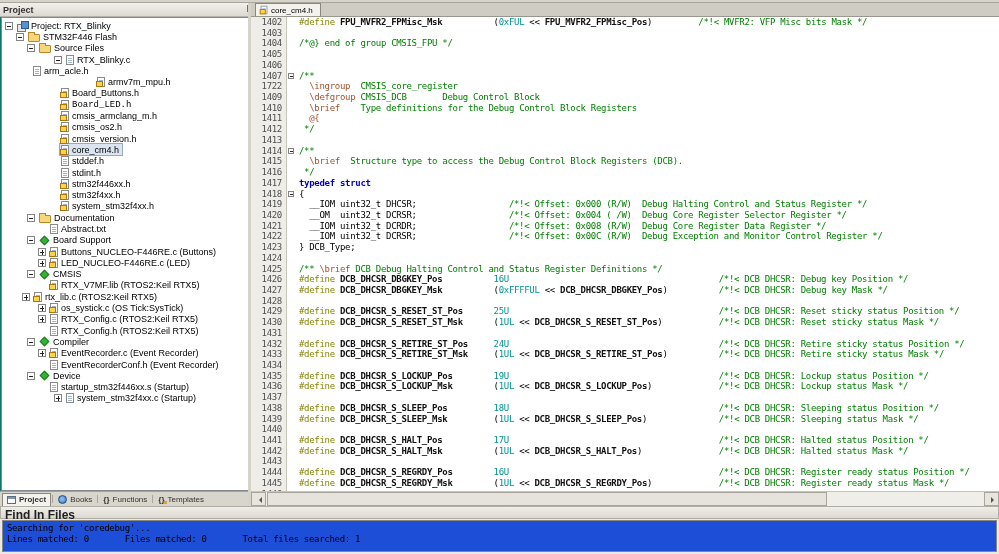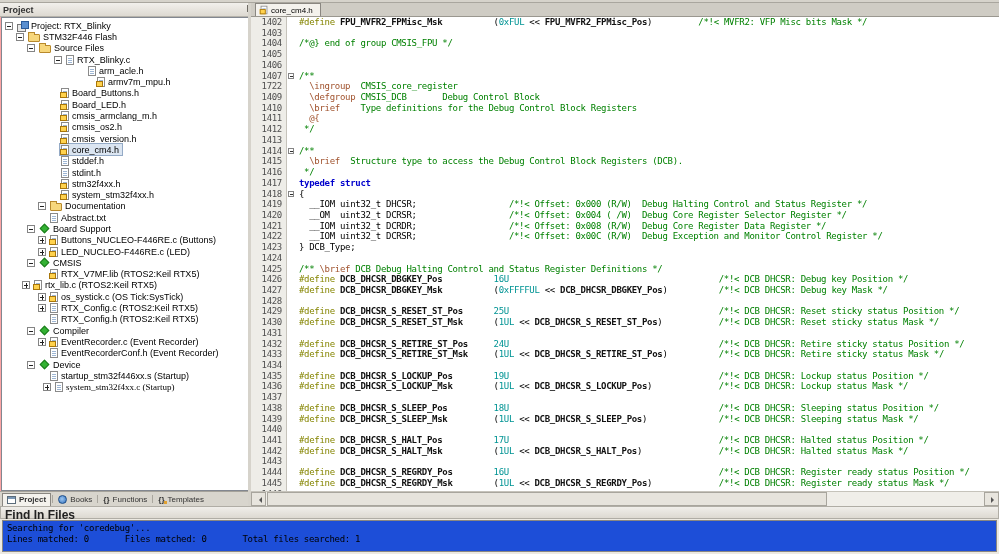--- a/index.html
+++ b/index.html
@@ -2,21 +2,21 @@
 <html><head>
 <meta charset="utf-8">
 <style>
   * { margin:0; padding:0; box-sizing:border-box; }
   html,body { width:999px; height:554px; }
   body { position:relative; background:#ece9e2; font-family:"Liberation Sans",sans-serif; overflow:hidden; }
 
   .top-strip { position:absolute; left:0; top:0; width:999px; height:3px; background:#d6d3cb; border-bottom:1px solid #a9a69e; }
 
   
-  .project-panel { position:absolute; left:0; top:3px; width:273px; height:503px; background:#fca5a5; border-right:1px solid #b5b2aa;border-radius:15px; }
+  .project-panel { position:absolute; left:0; top:3px; width:273px; height:503px; background:#0f766e; border-right:1px solid #b5b2aa;border-radius:15px; }
   .pp-header { height:14px; background:linear-gradient(#f2f0ec,#ddd9d1); border-bottom:1px solid #b5b2aa; display:flex; align-items:center; padding:0 3px; }
   .pp-title { font-size:9px; font-weight:bold; color:#333; flex:1; }
   .ic-pin { width:8px; height:9px; position:relative; margin-right:4px; }
   .ic-pin::before { content:""; position:absolute; left:1px; top:0; width:5px; height:5px; background:#b7b4ac; border:1px solid #6e6b64; }
   .ic-pin::after { content:""; position:absolute; left:3px; top:5px; width:1px; height:4px; background:#6e6b64; }
   .btn-close { width:11px; height:10px; background:#dd5a45; border:1px solid #99402e; color:#fff; font-size:8px; line-height:8px; text-align:center; font-weight:bold; }
   .pp-tree { position:absolute; top:14px; left:1px; right:1px; bottom:15px; background:#fff; border:1px solid #828790; overflow:hidden; padding-top:2px; }
   .tree-row { height:11.3px; display:flex; align-items:center; white-space:nowrap; }
   .xbox { flex:none; width:8px; height:8px; border:1px solid #848484; background:#fff; position:relative; margin-right:3px; }
   .xbox::before { content:""; position:absolute; left:1px; top:3px; width:4px; height:1px; background:#222; }
@@ -118,42 +118,42 @@
           <span class="tree-lb">Source Files</span>
         </span>
       </div>
       <div class="tree-row" style="padding-left: 52px;">
         <span class="xbox"></span>
         <span class="titem">
           <span class="ic ic-file"></span>
           <span class="tree-lb">RTX_Blinky.c</span>
         </span>
       </div>
-      <div class="tree-row" style="padding-left: 74px;">
+      <div class="tree-row" style="padding-left: 19px;">
         <span class="xspace"></span>
         <span class="titem">
           <span class="ic ic-file"></span>
           <span class="tree-lb">arm_acle.h</span>
         </span>
       </div>
       <div class="tree-row" style="padding-left: 47px; margin-left: 36px;">
         <span class="xspace"></span>
         <span class="titem">
           <span class="ic ic-file ic-filek"></span>
           <span class="tree-lb">armv7m_mpu.h</span>
         </span>
       </div>
       <div class="tree-row" style="padding-left: 47px;">
         <span class="xspace"></span>
         <span class="titem">
           <span class="ic ic-file ic-filek"></span>
           <span class="tree-lb">Board_Buttons.h</span>
         </span>
       </div>
-      <div class="tree-row" style="padding-left: 47px;">
+      <div class="tree-row" style="padding-left: 47px; font-family: Liberation Mono, monospace;">
         <span class="xspace"></span>
         <span class="titem">
           <span class="ic ic-file ic-filek"></span>
           <span class="tree-lb">Board_LED.h</span>
         </span>
       </div>
       <div class="tree-row" style="padding-left: 47px;">
         <span class="xspace"></span>
         <span class="titem">
           <span class="ic ic-file ic-filek"></span>
@@ -192,31 +192,38 @@
         <span class="xspace"></span>
         <span class="titem">
           <span class="ic ic-file"></span>
           <span class="tree-lb">stdint.h</span>
         </span>
       </div>
       <div class="tree-row" style="padding-left: 47px;">
         <span class="xspace"></span>
         <span class="titem">
           <span class="ic ic-file ic-filek"></span>
+          <span class="tree-lb">stm32f446xx.h</span>
+        </span>
+      </div>
+      <div class="tree-row" style="padding-left: 47px;">
+        <span class="xspace"></span>
+        <span class="titem">
+          <span class="ic ic-file ic-filek"></span>
           <span class="tree-lb">stm32f4xx.h</span>
         </span>
       </div>
       <div class="tree-row" style="padding-left: 47px;">
         <span class="xspace"></span>
         <span class="titem">
           <span class="ic ic-file ic-filek"></span>
           <span class="tree-lb">system_stm32f4xx.h</span>
         </span>
       </div>
-      <div class="tree-row" style="padding-left: 25px; margin-left: 11px;">
+      <div class="tree-row" style="padding-left: 25px;">
         <span class="xbox"></span>
         <span class="titem">
           <span class="ic ic-folder"></span>
           <span class="tree-lb">Documentation</span>
         </span>
       </div>
       <div class="tree-row" style="padding-left: 36px;">
         <span class="xspace"></span>
         <span class="titem">
           <span class="ic ic-file"></span>
@@ -314,21 +321,21 @@
           <span class="tree-lb">Device</span>
         </span>
       </div>
       <div class="tree-row" style="padding-left: 36px;">
         <span class="xspace"></span>
         <span class="titem">
           <span class="ic ic-file"></span>
           <span class="tree-lb">startup_stm32f446xx.s (Startup)</span>
         </span>
       </div>
-      <div class="tree-row" style="padding-left: 41px; font-family: Liberation Serif, serif;">
+      <div class="tree-row" style="padding-left: 52px;">
         <span class="xbox plus"></span>
         <span class="titem">
           <span class="ic ic-file"></span>
           <span class="tree-lb">system_stm32f4xx.c (Startup)</span>
         </span>
       </div>
     </div>
   <div class="pp-tabs" id="ptabs">
       <span class="ptab active">
         <span class="ic ic-proj"></span>

